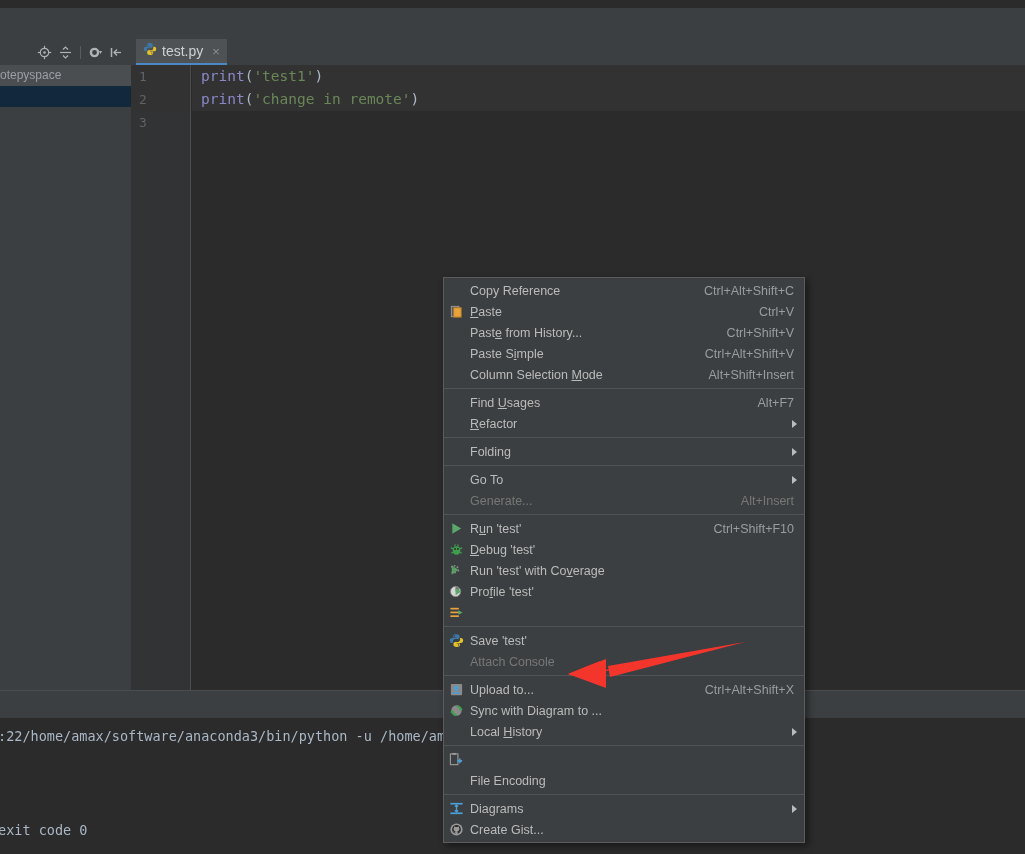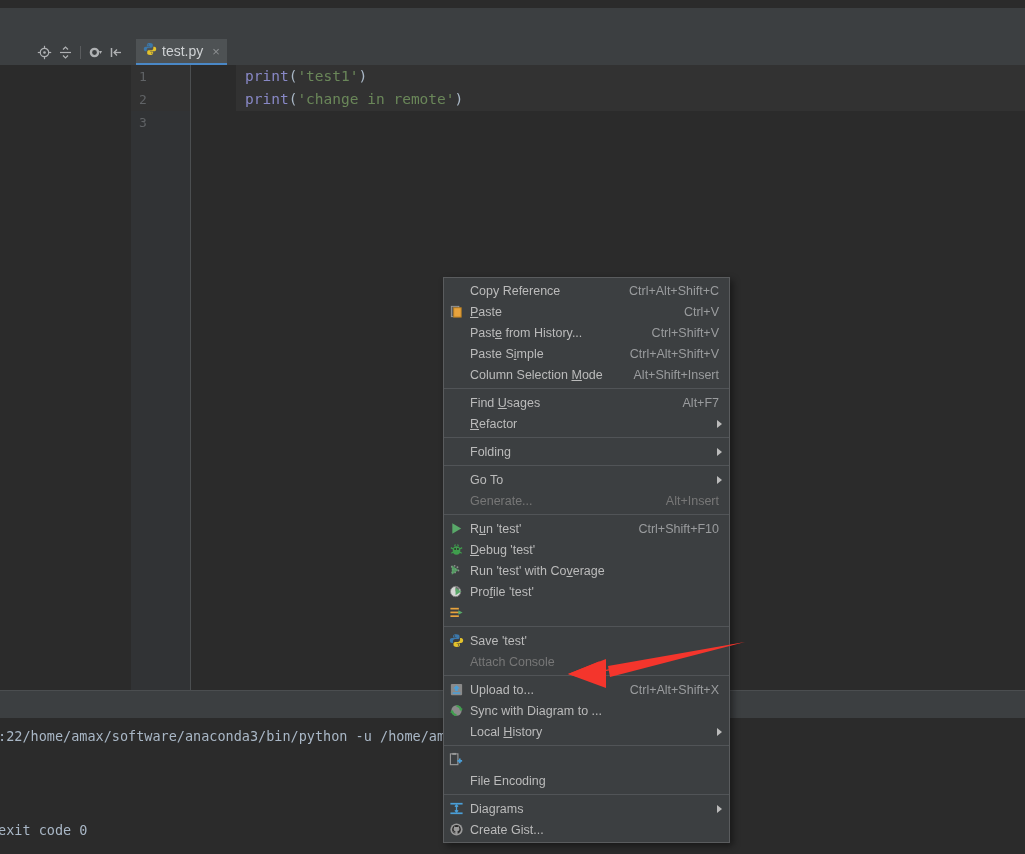--- a/index.html
+++ b/index.html
@@ -75,21 +75,21 @@
   }
   .gutter {
     position: absolute; left: 0; top: 0; width: 60px; height: 625px;
     background: #313335; border-right: 1px solid #4b4e50;
   }
   .gutter-num {
     height: 23px; line-height: 23px; font-family: "DejaVu Sans Mono", monospace;
     font-size: 13px; color: #606366; text-align: left; padding-left: 8px;
   }
   .gutter-num.hl { background: #323232; }
-  .code-area { position: absolute; left: 61px; top: 0; right: 0; height: 625px; padding-left: 44px; }
+  .code-area { position: absolute; left: 61px; top: 0; right: 0; height: 625px; }
   .code-line {
     height: 23px; line-height: 23px; font-family: "DejaVu Sans Mono", monospace;
     font-size: 14.5px; color: #a9b7c6; padding-left: 9px; white-space: pre;
   }
   .code-line.hl { background: #323232; }
   .kw   { color: #8888c6; }
   .pn   { color: #a9b7c6; }
   .str  { color: #6a8759; }
 
   
@@ -103,21 +103,21 @@
   }
   .console-line {
     font-family: "DejaVu Sans Mono", monospace; font-size: 13.5px;
     color: #a9b7c6; white-space: pre; line-height: 18px;
   }
   .console-line.l1 { position: absolute; left: -2px; top: 9px; }
   .console-line.l2 { position: absolute; left: -2px; top: 103px; }
 
   
   .ctx-menu {
-    position: absolute; left: 443px; top: 277px; width: 287px;
+    position: absolute; left: 443px; top: 277px; width: 362px;
     background: #3c3f41; border: 1px solid #5a5c5e;
     box-shadow: 3px 3px 7px rgba(0,0,0,0.45);
     padding: 2px 0 2px 0;
   }
   .ctx-item {
     position: relative; height: 21px; display: flex; align-items: center;
     padding-left: 26px; padding-right: 10px; white-space: nowrap;
   }
   .ctx-label { font-size: 12.5px; color: #bbbbbb; flex: 1; }
   .ctx-item.disabled .ctx-label { color: #777777; }
@@ -183,20 +183,28 @@
     </span>
     <span class="tb-icon">
       <svg width="15" height="15" viewBox="0 0 15 15">
         <line x1="2.5" y1="3" x2="2.5" y2="12" stroke="#afb1b3" stroke-width="1.5"></line>
         <line x1="5" y1="7.5" x2="12" y2="7.5" stroke="#afb1b3" stroke-width="1.3"></line>
         <path d="M8 4.5 L5 7.5 L8 10.5" fill="none" stroke="#afb1b3" stroke-width="1.3"></path>
       </svg>
     </span>
   </div>
 
+  <div class="project-panel">
+    <div id="tree-rows">
+        <div class="tree-row r0">otepyspace</div>
+        <div class="tree-row selected"></div>
+        <div class="tree-row"></div>
+        <div class="tree-row"></div>
+      </div>
+  </div>
 
   <div class="tabbar">
     <div class="tab">
       <span>
         <svg width="14" height="14" viewBox="0 0 16 16">
           <path d="M7.7 1.2c-1.9 0-3.3.5-3.3 2v1.7h3.5v.5H3.1c-1.2 0-2.2.8-2.2 2.6s1 2.7 2.2 2.7h1.1V8.9c0-1.3 1.1-2.4 2.4-2.4h2.8c1 0 1.8-.8 1.8-1.8V3.2c0-1-.9-2-3.5-2zM5.9 2.5c.4 0 .7.3.7.7s-.3.7-.7.7-.7-.3-.7-.7.3-.7.7-.7z" fill="#3c78aa"></path>
           <path d="M8.3 14.8c1.9 0 3.3-.5 3.3-2v-1.7H8.1v-.5h4.8c1.2 0 2.2-.8 2.2-2.6s-1-2.7-2.2-2.7h-1.1v1.8c0 1.3-1.1 2.4-2.4 2.4H6.6c-1 0-1.8.8-1.8 1.8v1.5c0 1 .9 2 3.5 2zm1.8-1.3c-.4 0-.7-.3-.7-.7s.3-.7.7-.7.7.3.7.7-.3.7-.7.7z" fill="#e3c22c"></path>
         </svg>
       </span>
       <span class="tab-label">test.py</span>

